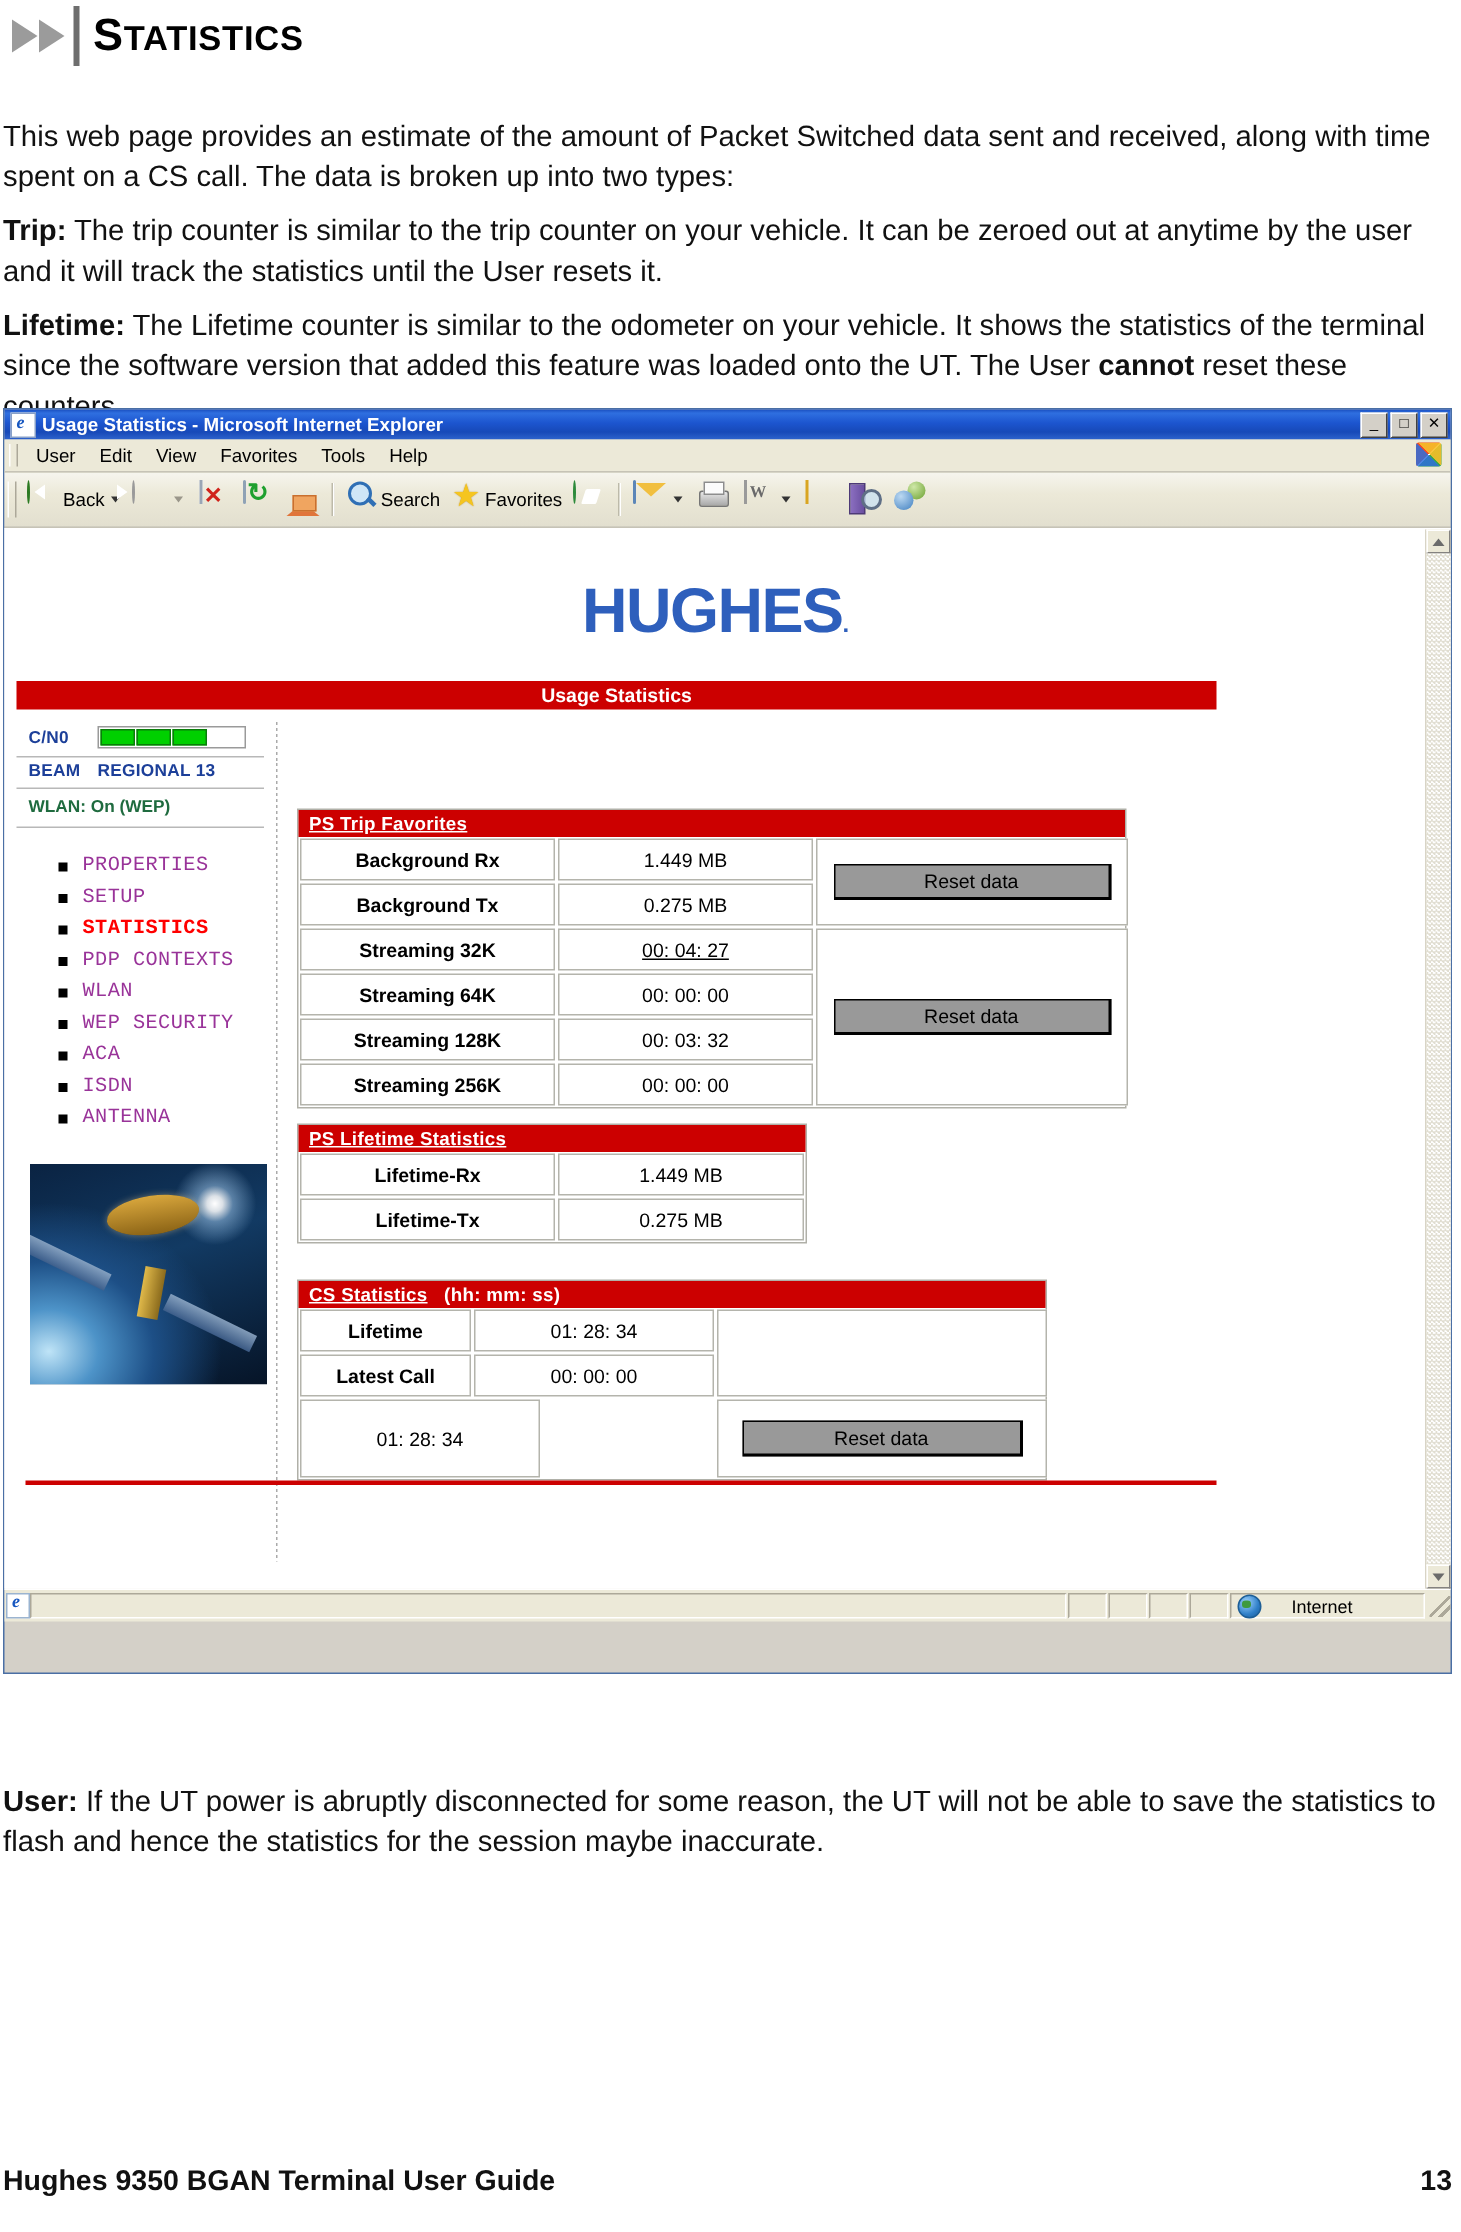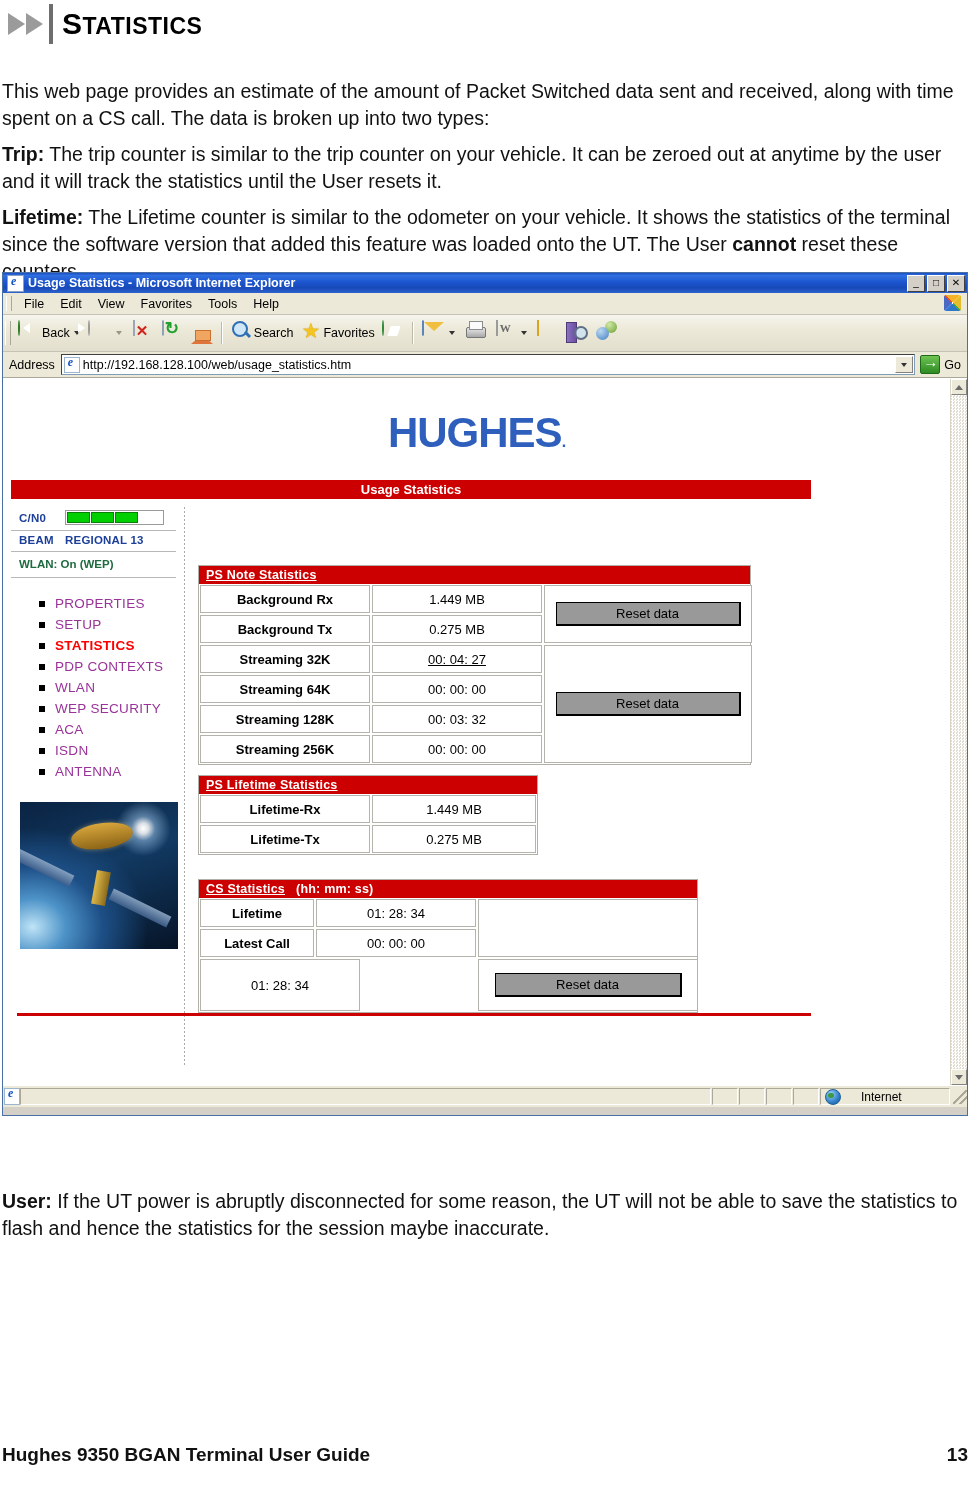--- a/index.html
+++ b/index.html
@@ -658,20 +658,21 @@
     margin: 18px 0 0 0;
     padding: 0 0 0 28px;
   }
   .nav-list li {
     font-size: 13.5px;
     color: #993399;
     margin-bottom: 6px;
     position: relative;
     padding-left: 16px;
     letter-spacing: 0.3px;
+    font-family: Liberation Mono, monospace;
   }
   .nav-list li:before {
     content: "";
     position: absolute;
     left: 0; top: 5px;
     width: 6px; height: 6px;
     background: #000000;
   }
   .nav-list li.active {
     color: #ff0000;
@@ -903,21 +904,21 @@
       <span class="ie-title-text">Usage Statistics - Microsoft Internet Explorer</span>
       <span class="win-btns">
         <span class="win-btn">_</span>
         <span class="win-btn">□</span>
         <span class="win-btn">✕</span>
       </span>
     </div>
 
     <div class="ie-menubar">
       <span class="grip"></span>
-      <span class="menu-item">File</span>
+      <span class="menu-item">User</span>
       <span class="menu-item">Edit</span>
       <span class="menu-item">View</span>
       <span class="menu-item">Favorites</span>
       <span class="menu-item">Tools</span>
       <span class="menu-item">Help</span>
       <span class="ie-flag"></span>
     </div>
 
     <div class="ie-toolbar">
       <span class="tb-grip"></span>
@@ -967,34 +968,20 @@
           <span class="ic"><span class="ic-note"></span></span>
         </span>
       <span class="tb-item">
           <span class="ic"><span class="ic-research"></span></span>
         </span>
       <span class="tb-item">
           <span class="ic"><span class="ic-msgr"></span></span>
         </span>
     </div>
 
-    <div class="ie-addressbar">
-      <span class="addr-label">Address</span>
-      <span class="addr-input">
-        <span class="addr-favicon"></span>
-        <span class="addr-url">http://192.168.128.100/web/usage_statistics.htm</span>
-        <span class="addr-drop">
-            <span class="caret"></span>
-          </span>
-      </span>
-      <span class="go-btn">
-        <span class="go-icon"></span>
-        <span>Go</span>
-      </span>
-    </div>
 
     <div class="ie-viewport">
       <div class="ie-page">
 
         <div class="hughes-logo"><span>HUGHES</span><span class="reg">.</span></div>
 
         <div class="usage-banner">Usage Statistics</div>
 
         <div class="col-sep"></div>
 
@@ -1030,21 +1017,21 @@
 
           <div class="sat-img">
             <span class="sat-panel p1"></span>
             <span class="sat-panel p2"></span>
             <span class="sat-dish"></span>
             <span class="sat-body"></span>
           </div>
         </div>
 
         <div class="stat-table" style="left:195px; top:186px; width:553px;">
-          <div class="stat-banner"><span class="u">PS Note Statistics</span></div>
+          <div class="stat-banner"><span class="u">PS Trip Favorites</span></div>
           <div class="stat-rows">
             <div class="stat-left-col">
               <div class="srow">
                 <div class="cell label" style="width:170px;height:28px;">Background Rx</div>
                 <div class="cell value" style="width:170px;height:28px;">1.449 MB</div>
               </div>
               <div class="srow">
                 <div class="cell label" style="width:170px;height:28px;">Background Tx</div>
                 <div class="cell value" style="width:170px;height:28px;">0.275 MB</div>
               </div>

